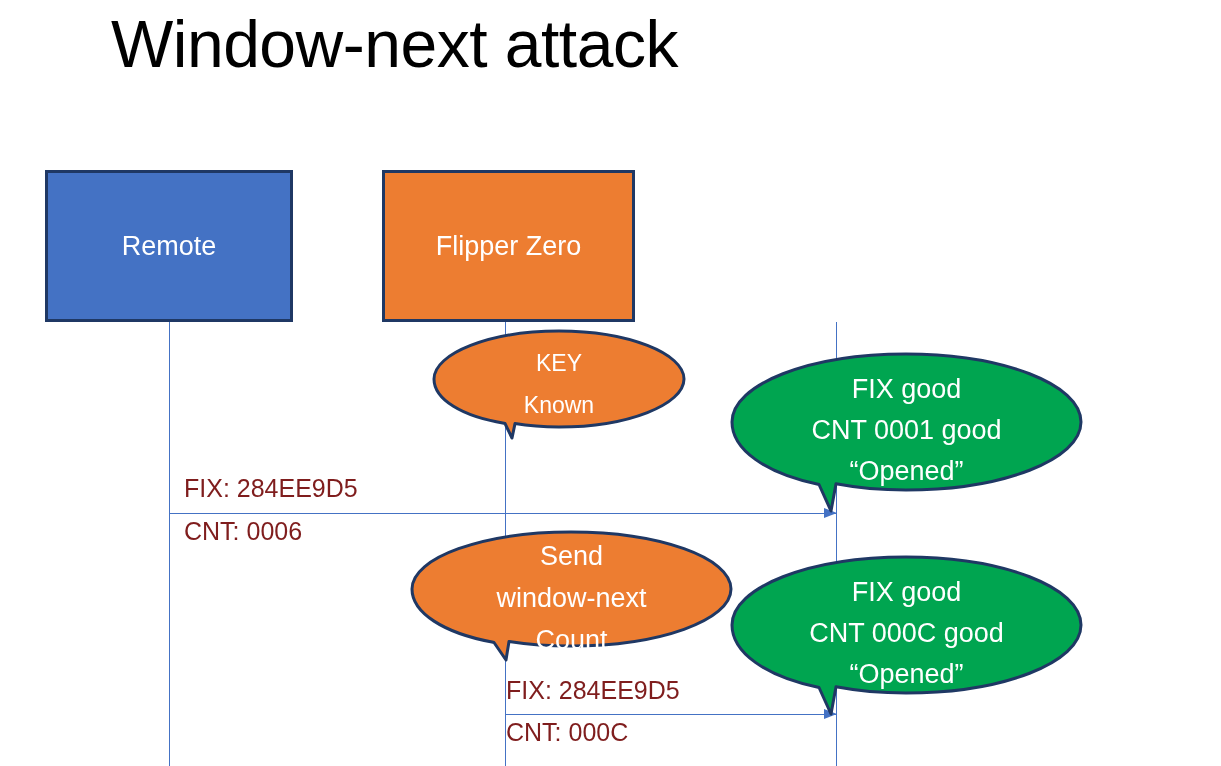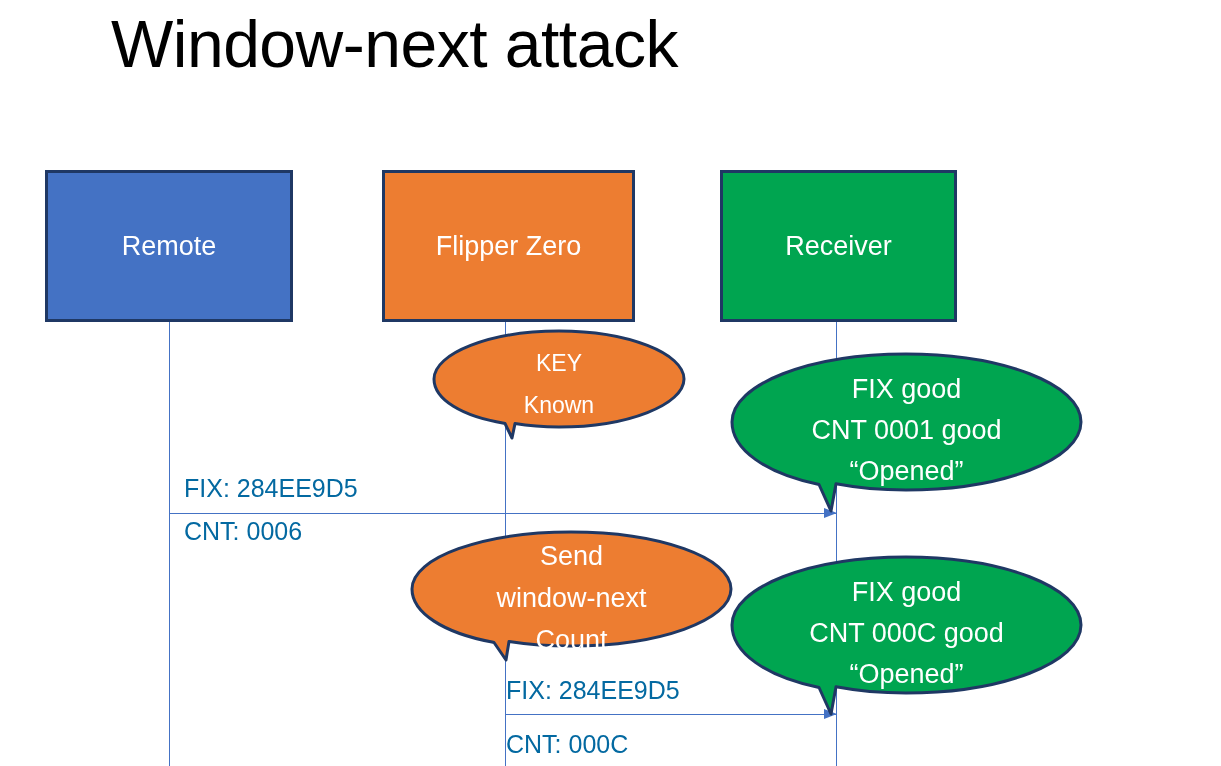--- a/index.html
+++ b/index.html
@@ -78,27 +78,27 @@
     border-bottom: 5.5px solid transparent;
     border-left: 13px solid #4472C4;
   }
   .msg-arrow.m1 { left: 169px; width: 667px; top: 513px; }
   .msg-arrow.m2 { left: 505px; width: 331px; top: 714px; }
 
   .msg-label {
     position: absolute;
     font-size: 25px;
     line-height: 30px;
-    color: #0369a1;
+    color: #7f1d1d;
     white-space: nowrap;
   }
   .msg-label.m1-fix { left: 184px; top: 473px; }
   .msg-label.m1-cnt { left: 184px; top: 516px; }
   .msg-label.m2-fix { left: 506px; top: 675px; }
-  .msg-label.m2-cnt { left: 506px; top: 717px; margin-top: 12px; }
+  .msg-label.m2-cnt { left: 506px; top: 717px; }
 
   
   .bubble {
     position: absolute;
   }
   .bubble svg {
     position: absolute;
     left: 0;
     top: 0;
     overflow: visible;
@@ -141,23 +141,20 @@
 
   <div class="lifeline remote"></div>
   <div class="lifeline flipper"></div>
   <div class="lifeline receiver"></div>
 
   <div class="actor-box remote">
     <span>Remote</span>
   </div>
   <div class="actor-box flipper">
     <span>Flipper Zero</span>
-  </div>
-  <div class="actor-box receiver">
-    <span>Receiver</span>
   </div>
 
   <div class="msg-arrow m1"></div>
   <div class="msg-label m1-fix">FIX: 284EE9D5</div>
   <div class="msg-label m1-cnt">CNT: 0006</div>
 
   <div class="msg-arrow m2"></div>
   <div class="msg-label m2-fix">FIX: 284EE9D5</div>
   <div class="msg-label m2-cnt">CNT: 000C</div>
 

